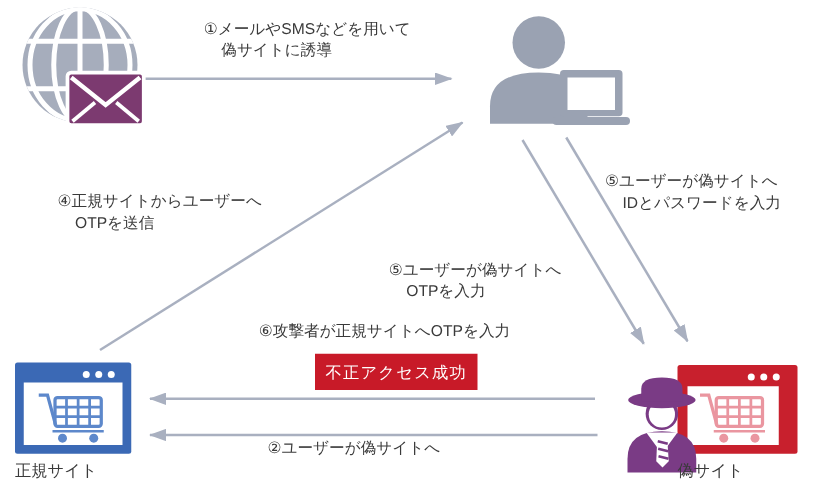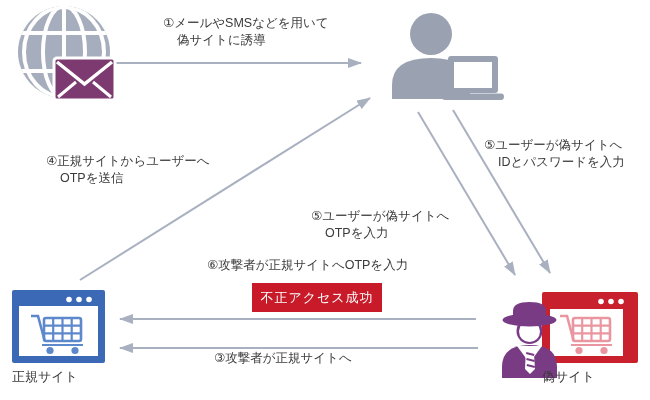--- a/index.html
+++ b/index.html
@@ -158,21 +158,21 @@
   <div class="step-label" style="left:207px;top:257px;">
     <div>⑥攻撃者が正規サイトへOTPを入力</div>
   </div>
 
   <div class="step-label" style="left:311px;top:208px;">
     <div>⑤ユーザーが偽サイトへ</div>
     <div class="l2">OTPを入力</div>
   </div>
 
   <div class="step-label" style="left:214px;top:350px;">
-    <div>③攻撃者が正規サイトへ</div>
+    <div>②ユーザーが偽サイトへ</div>
   </div>
 
   <div class="badge">不正アクセス成功</div>
 
   <div class="site-label" style="left:12px;top:368px;width:93px;">正規サイト</div>
   <div class="site-label" style="left:542px;top:368px;width:96px;">偽サイト</div>
 
 </div>
 
 </body></html>

